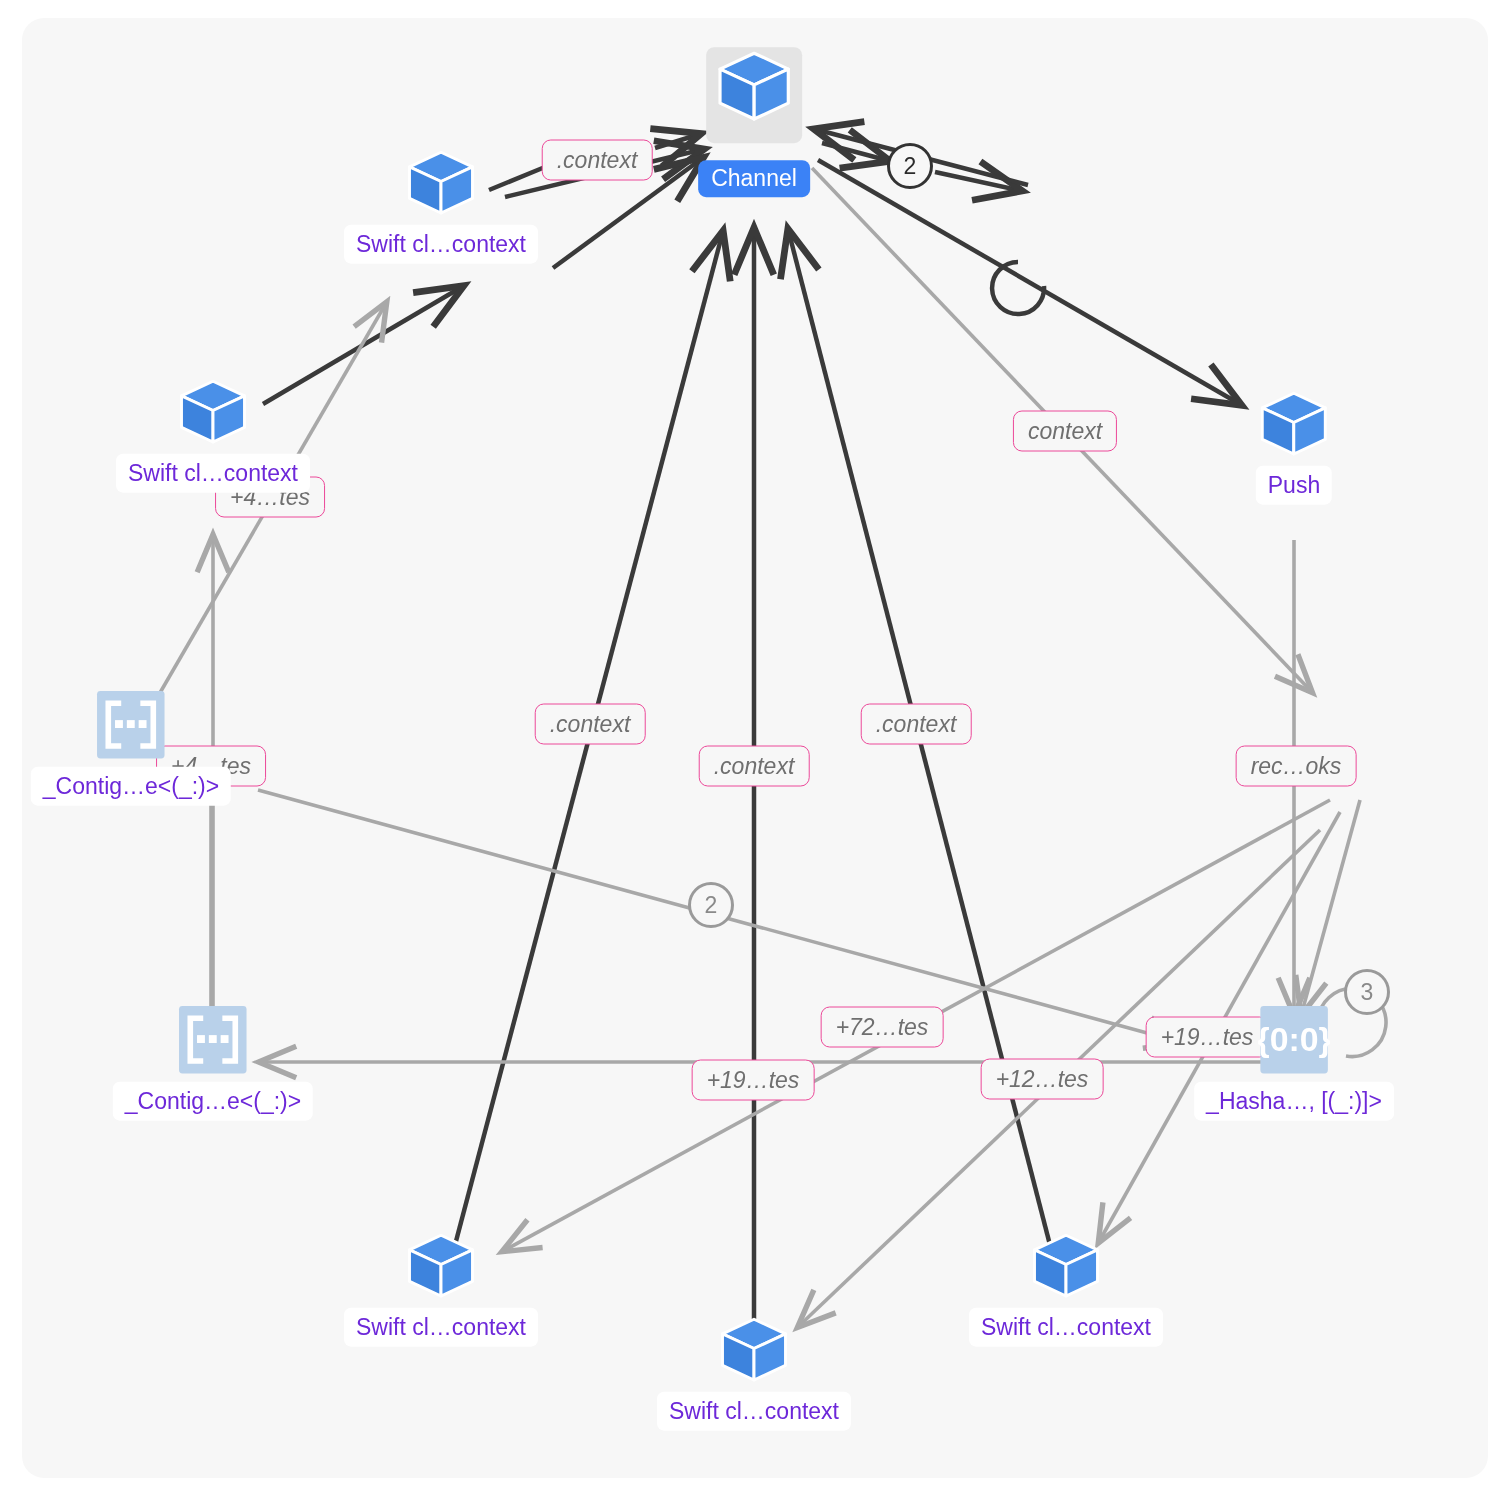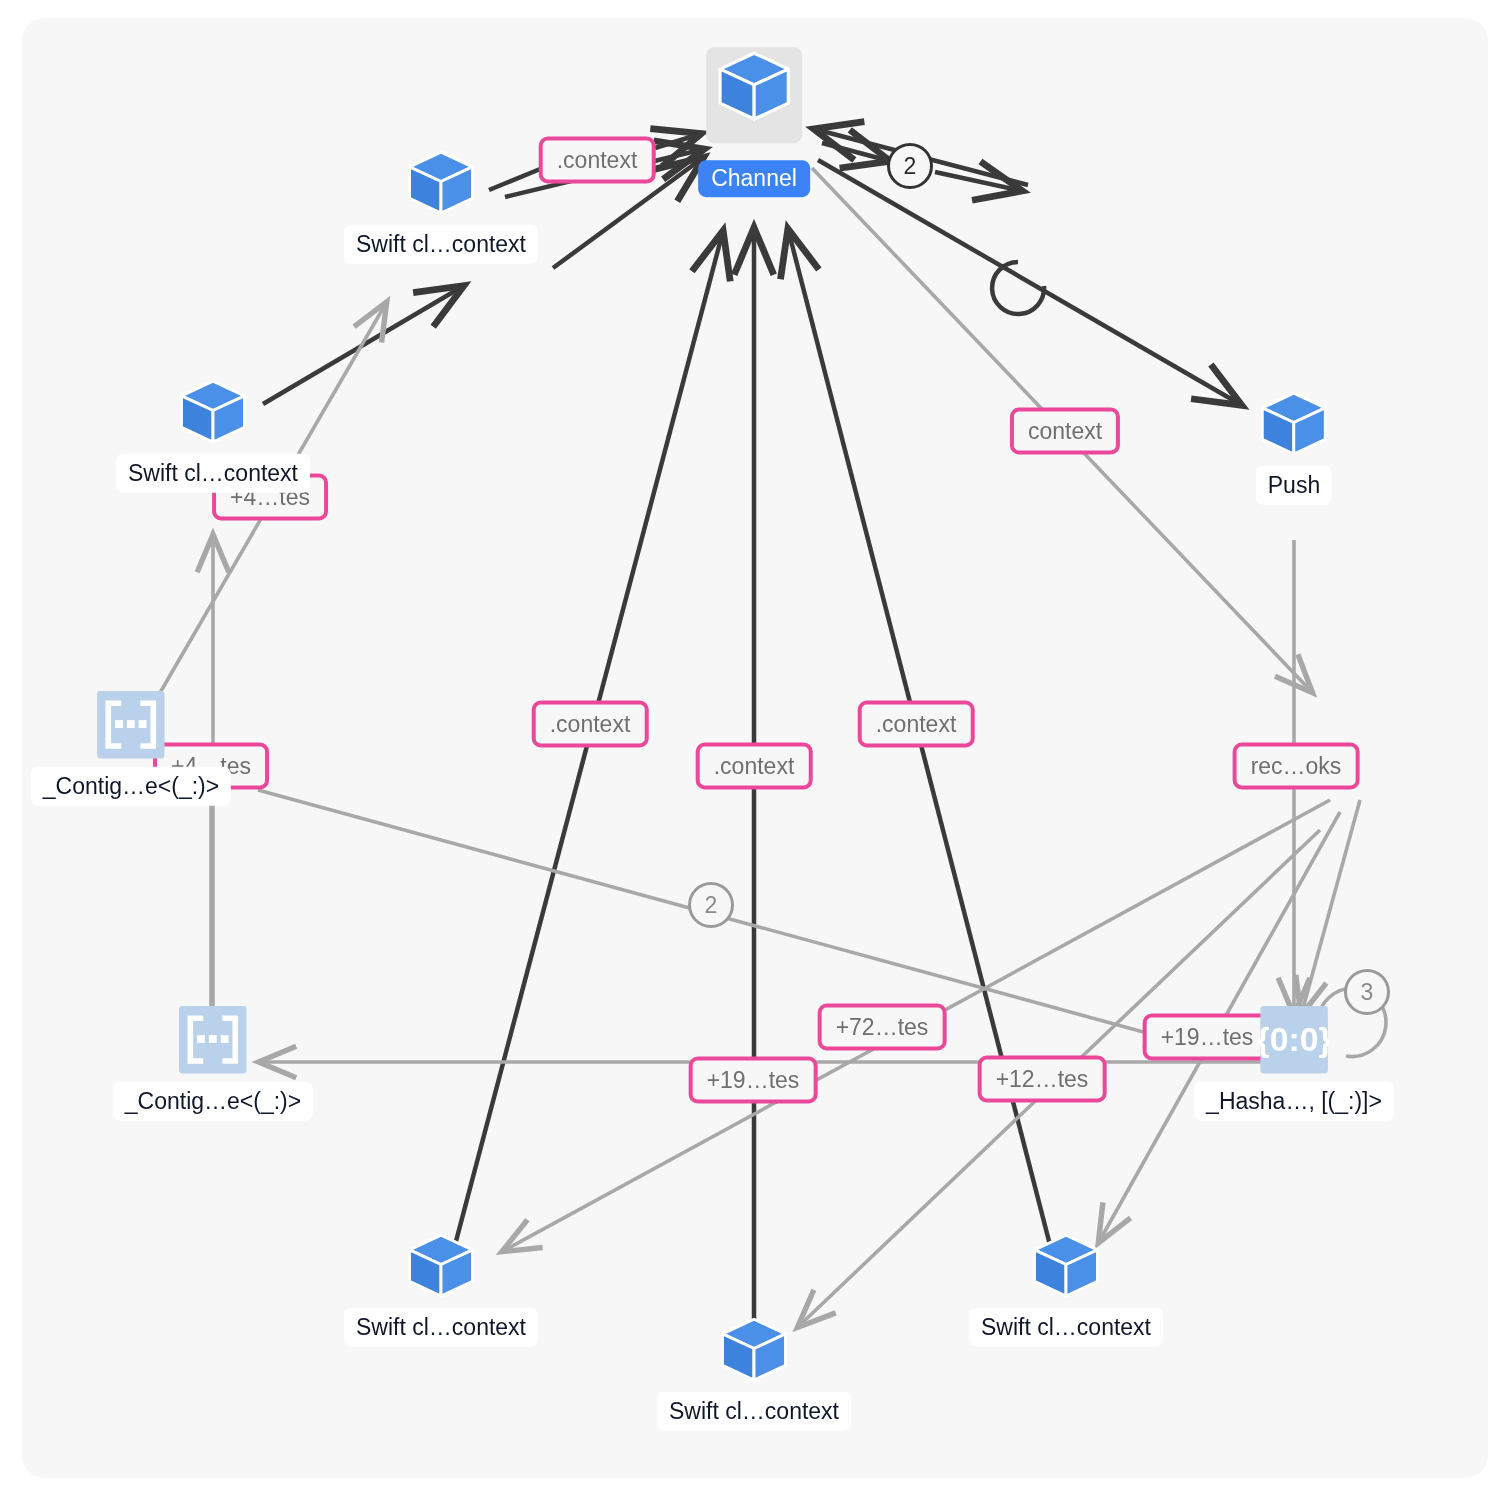--- a/index.html
+++ b/index.html
@@ -44,46 +44,47 @@
     border-radius: 8px;
   }
   .node.selected .node-glyph {
     background: #e4e4e4;
     width: 96px; height: 96px;
   }
   .node-label {
     margin-top: 2px;
     font-size: 23px;
     line-height: 1.25;
-    color: #0f172a;
+    color: #6d28d9;
     background: #ffffff;
     padding: 5px 12px;
     border-radius: 7px;
     white-space: nowrap;
     font-weight: 400;
   }
   .node.selected .node-label {
     background: #3b82f6;
     color: #ffffff;
     border-radius: 8px;
     padding: 4px 13px;
     margin-top: 17px;
   }
   
   .edge-label {
     position: absolute;
     transform: translate(-50%, -50%);
     background: #f7f7f7;
-    border: 4px solid #ec4899;
+    border: 1px solid #ec4899;
     border-radius: 9px;
     color: #6f6f6f;
     font-size: 23px;
     padding: 6px 14px;
     white-space: nowrap;
     z-index: 4;
+    font-style: italic;
   }
   .edge-label.under { z-index: 2; }
   
   .badge {
     position: absolute;
     transform: translate(-50%, -50%);
     width: 46px; height: 46px;
     border-radius: 50%;
     background: #f7f7f7;
     display: flex; align-items: center; justify-content: center;

